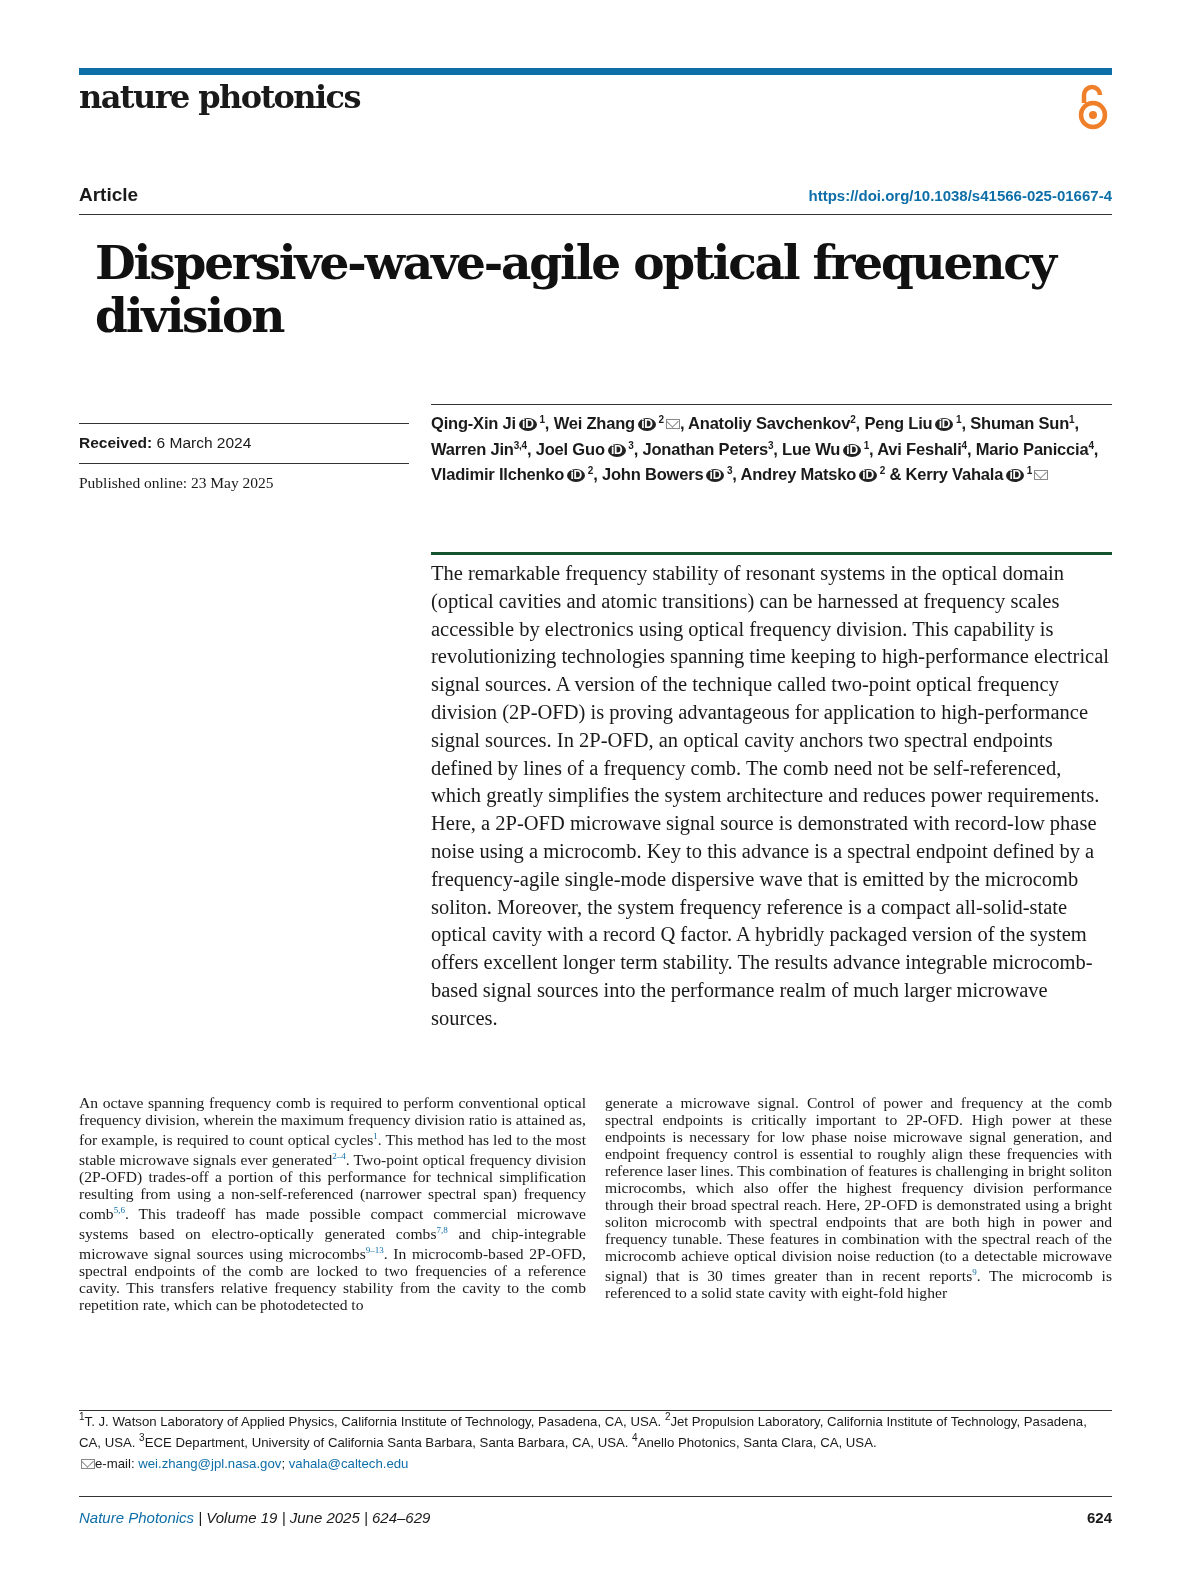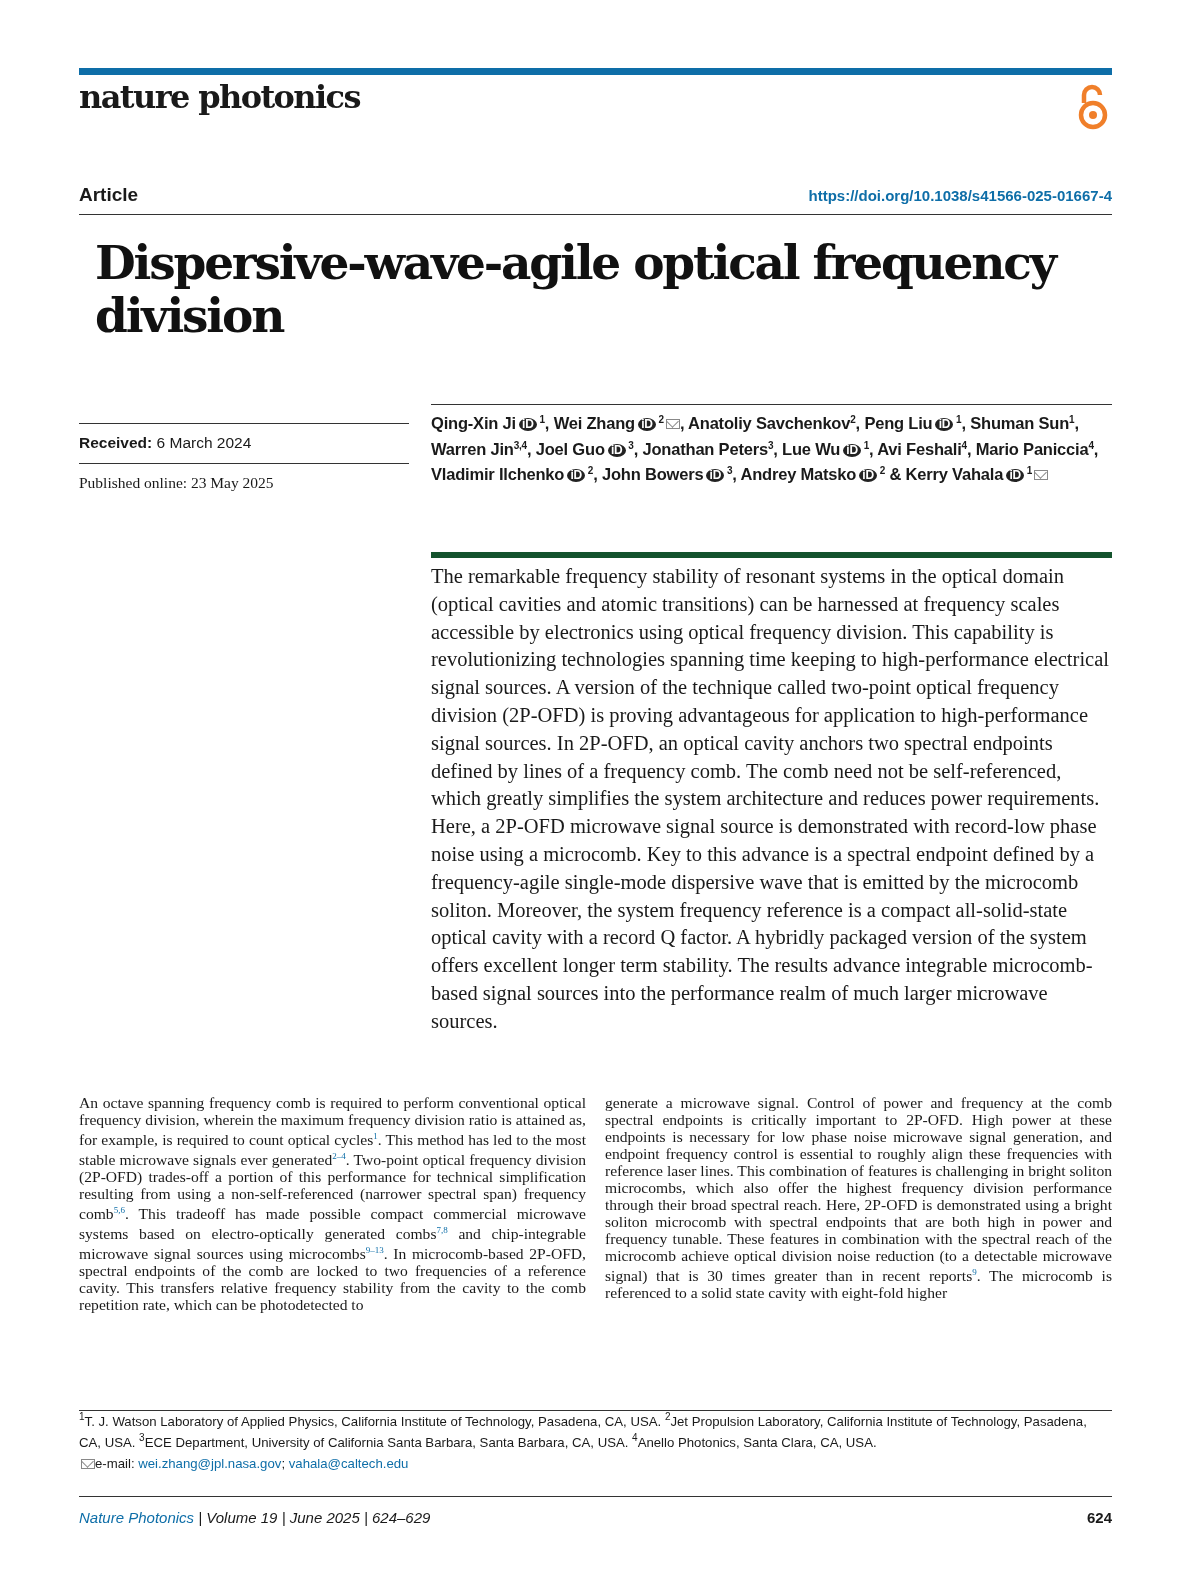--- a/index.html
+++ b/index.html
@@ -25,21 +25,21 @@
   .update-icon::before { content: ""; position: absolute; left: 4px; top: 3px; width: 10px; height: 10px; border-radius: 50%; background: #e0473b; }
   .update-icon::after { content: ""; position: absolute; left: 6px; top: 6px; width: 6px; height: 6px; border-radius: 50%; background: #f2c14e; }
 
   .authors-wrap { position: absolute; left: 431px; top: 404px; width: 681px; border-top: 1px solid #333; padding-top: 6px; }
   .authors { font-size: 16.5px; font-weight: bold; line-height: 25.5px; letter-spacing: -0.2px; }
   .orcid { display: inline-block; width: 18px; height: 13px; border-radius: 50%; background: #222; color: #fff; font-size: 12px; line-height: 13px; text-align: center; vertical-align: 1px; margin-left: 3px; font-weight: bold; }
   .mail { display: inline-block; width: 14px; height: 10px; border: 1px solid #888; vertical-align: 0px; margin-left: 2px; position: relative; box-sizing: border-box; }
   .mail::before { content: ""; position: absolute; left: 1px; top: -3px; width: 8px; height: 8px; border-right: 1px solid #888; border-bottom: 1px solid #888; transform: rotate(45deg); transform-origin: center; }
   sup { font-size: 10px; vertical-align: 6px; line-height: 0; }
 
-  .abstract { position: absolute; left: 431px; top: 552px; width: 681px; border-top: 6px solid #14532d; padding-top: 5px; font-family: "Liberation Serif", serif; font-size: 20.5px; line-height: 27.8px; color: #1a1a1a; margin: 0; }
+  .abstract { position: absolute; left: 431px; top: 552px; width: 681px; border-top: 3px solid #14532d; padding-top: 5px; font-family: "Liberation Serif", serif; font-size: 20.5px; line-height: 27.8px; color: #1a1a1a; margin: 0; }
 
   .body-cols { position: absolute; left: 79px; top: 1094px; width: 1033px; display: flex; justify-content: space-between; }
   .col { width: 507px; font-family: "Liberation Serif", serif; font-size: 15.6px; line-height: 17px; text-align: justify; margin: 0; color: #1a1a1a; }
   .col .ref { color: #0e6ea8; font-size: 9px; vertical-align: 6px; }
 
   .affil { position: absolute; left: 79px; top: 1410px; width: 1033px; border-top: 1px solid #333; padding-top: 0; font-size: 13.2px; line-height: 21px; color: #1a1a1a; }
   .affil a { color: #0e6ea8; text-decoration: none; }
   .affil .mail { vertical-align: -1px; }
 
   .footer-rule { position: absolute; left: 79px; top: 1496px; width: 1033px; height: 1px; background: #333; }

